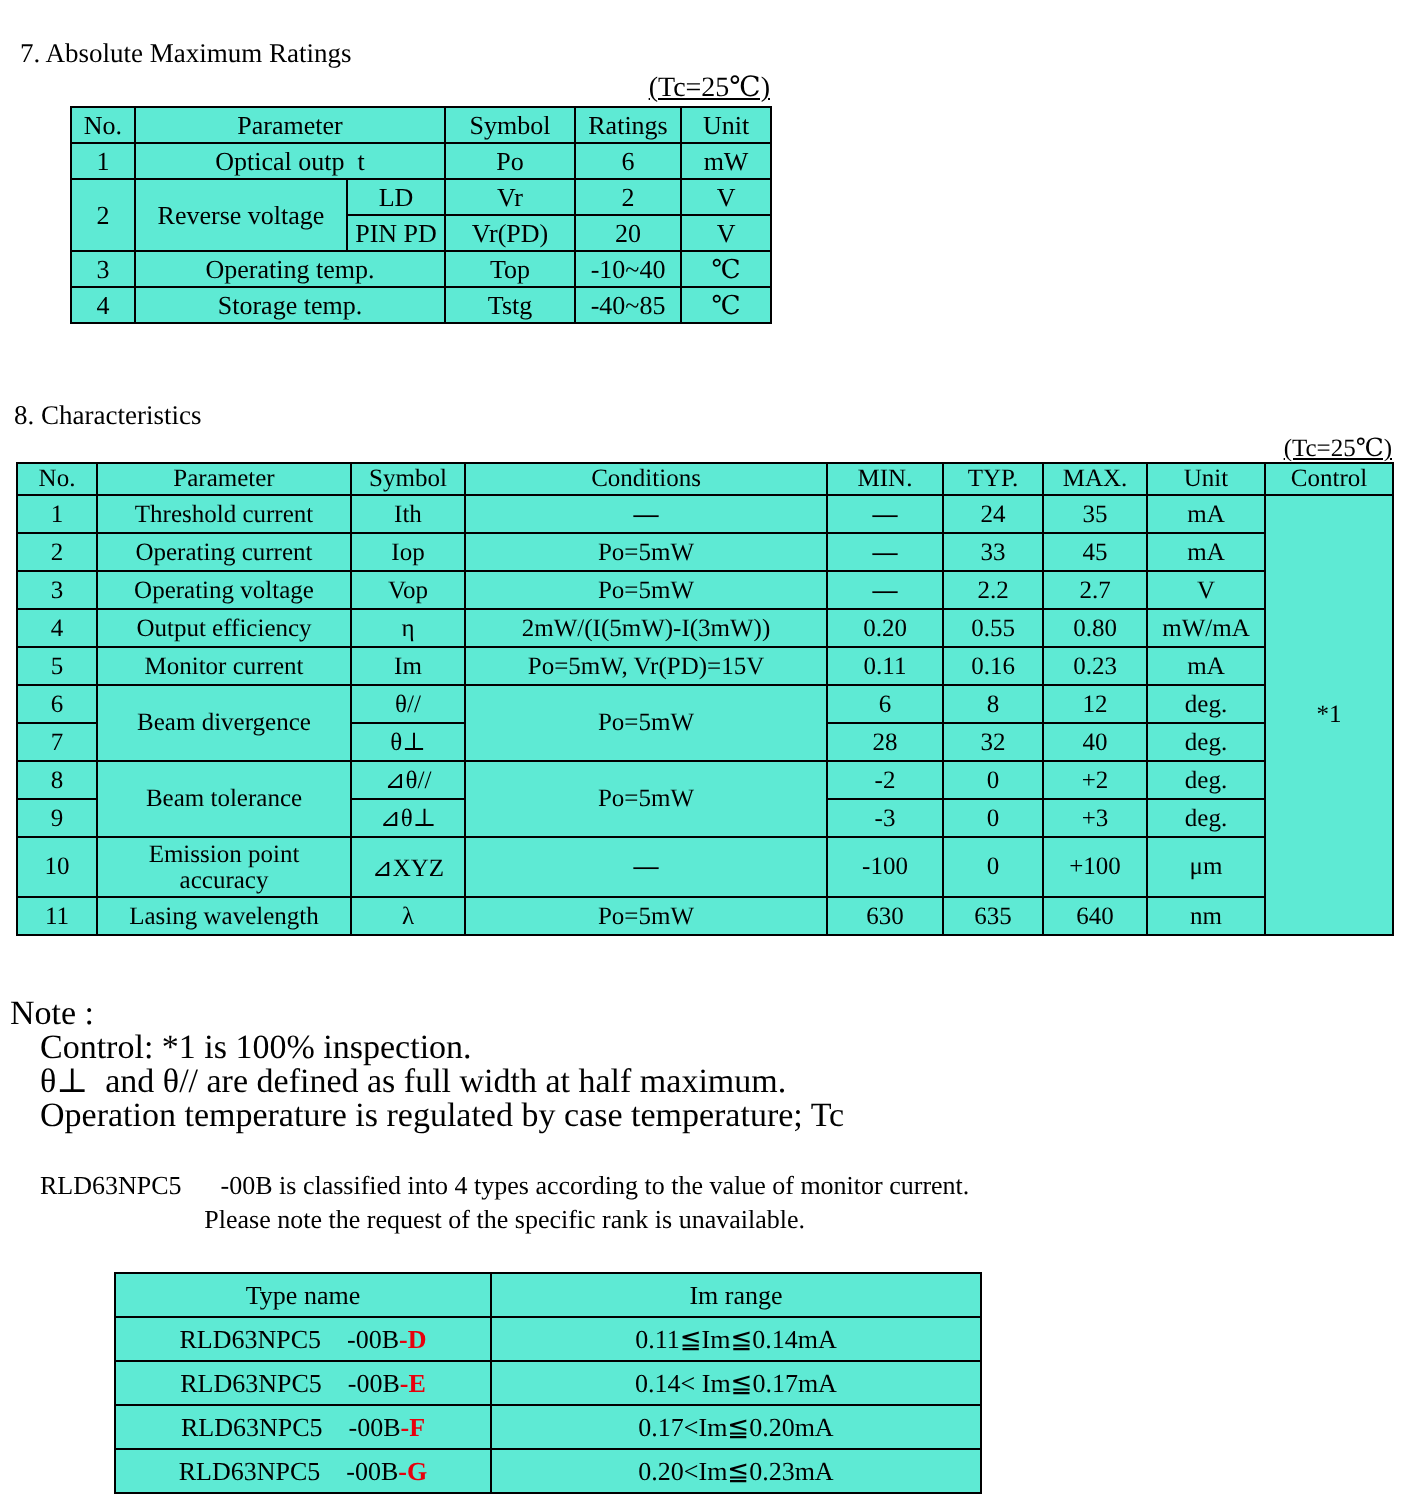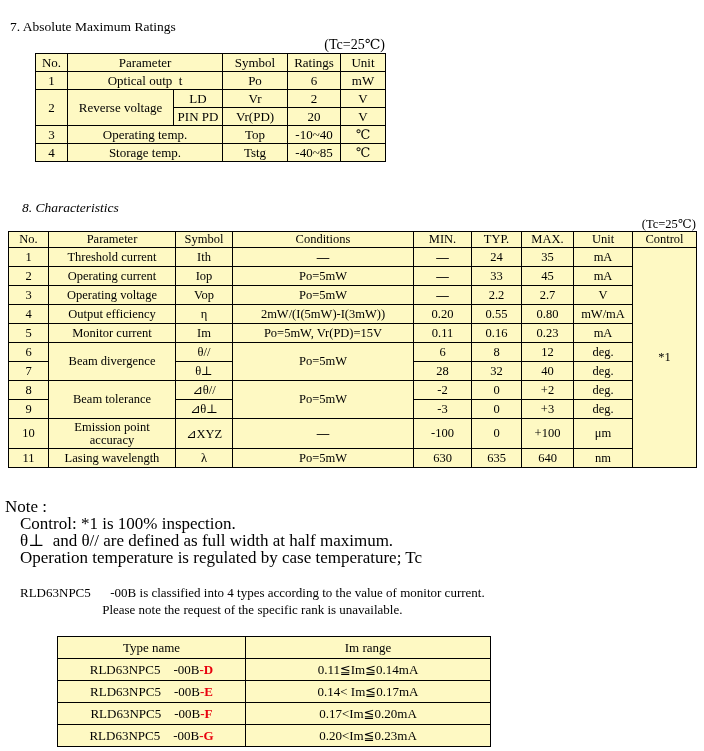--- a/index.html
+++ b/index.html
@@ -4,27 +4,27 @@
 <style>
   html,body{margin:0;padding:0;}
   body{
     width:704px;height:751px;background:#ffffff;color:#000000;
     font-family:"Liberation Serif","DejaVu Serif","DejaVu Sans",serif;
   }
   #page{position:relative;width:704px;height:751px;background:#fff;overflow:hidden;}
 
   .sec-title{position:absolute;font-size:13.5px;white-space:nowrap;}
   #s7-title{left:10px;top:19px;}
-  #s8-title{left:22px;top:200px;font-style:italic;}
-
-  .tc-note{position:absolute;text-align:right;white-space:nowrap;}
+  #s8-title{left:7px;top:200px;}
+
+  .tc-note{position:absolute;text-align:right;white-space:nowrap;text-decoration:underline;}
   #tc1{left:35px;top:36px;width:350px;font-size:14px;}
   #tc2{left:8px;top:216px;width:688px;font-size:12.5px;}
 
-  table{border-collapse:collapse;table-layout:fixed;position:absolute;background:#fef9c3;}
+  table{border-collapse:collapse;table-layout:fixed;position:absolute;background:#5eead4;}
   td,th{border:1px solid #000;text-align:center;vertical-align:middle;
         font-weight:normal;padding:0 2px;overflow:hidden;}
   .pre{white-space:pre-wrap;}
   .dash{font-weight:bold;}
 
   #amr-table{left:35px;top:53px;width:350px;font-size:13px;}
   #amr-table tr{height:18px;}
 
   #chars-table{left:8px;top:231px;width:688px;font-size:12.5px;}
   #chars-table tr{height:19px;}

